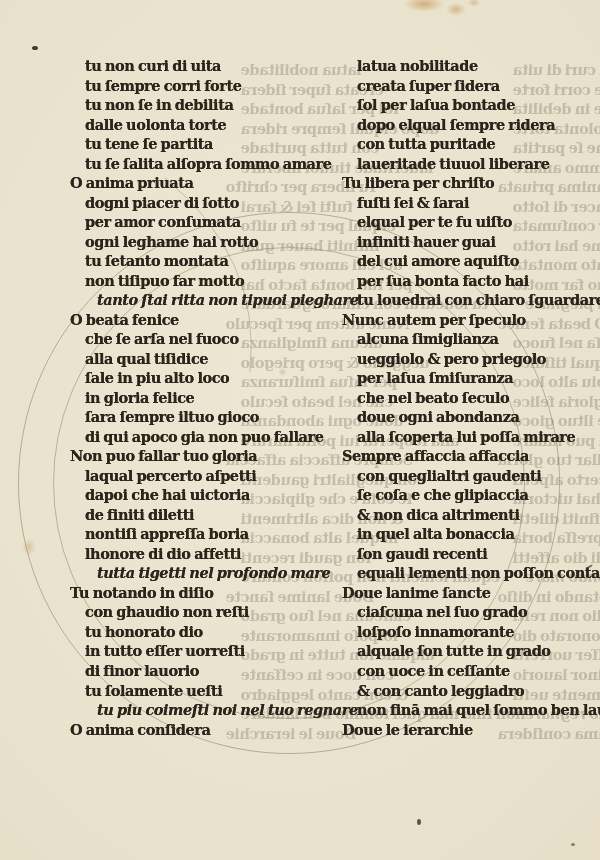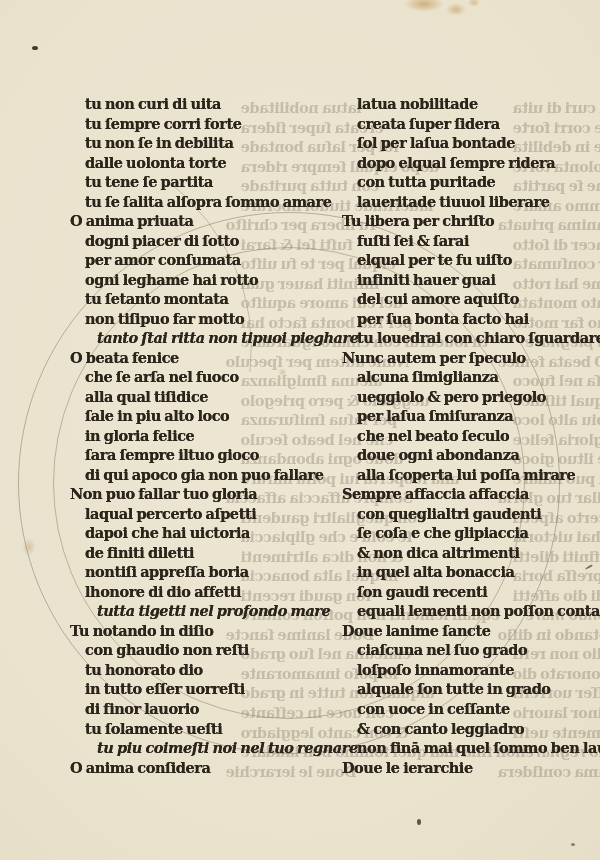--- a/index.html
+++ b/index.html
@@ -7,21 +7,21 @@
     position:relative;width:600px;height:860px;overflow:hidden;
     background:radial-gradient(ellipse 130% 120% at 48% 44%,
       #ece6d3 0%, #e9e2cd 45%, #e4dcc4 72%, #dcd3b7 90%, #d3c8a6 100%);
     font-family:"DejaVu Serif","Liberation Serif",serif;
   }
   
   .col{
     position:absolute;top:56px;width:300px;
     font-weight:700;font-size:14.5px;line-height:19.53px;
     letter-spacing:-0.45px;word-spacing:-1px;white-space:nowrap;
-    color:#2a241b;text-shadow:0 0 .4px rgba(42,36,27,.85);margin-top:38px;
+    color:#2a241b;text-shadow:0 0 .4px rgba(42,36,27,.85);
   }
   .col.main.left{left:70px;}
   .col.main.right{left:342px;}
   .line{height:19.53px;}
   .line.i0{padding-left:0;}
   .line.i1{padding-left:15px;}
   .line.i2{padding-left:27px;font-style:italic;}
   
   .ghost-layer .col{
     top:60px;color:#6f6350;opacity:.30;filter:blur(.55px);

